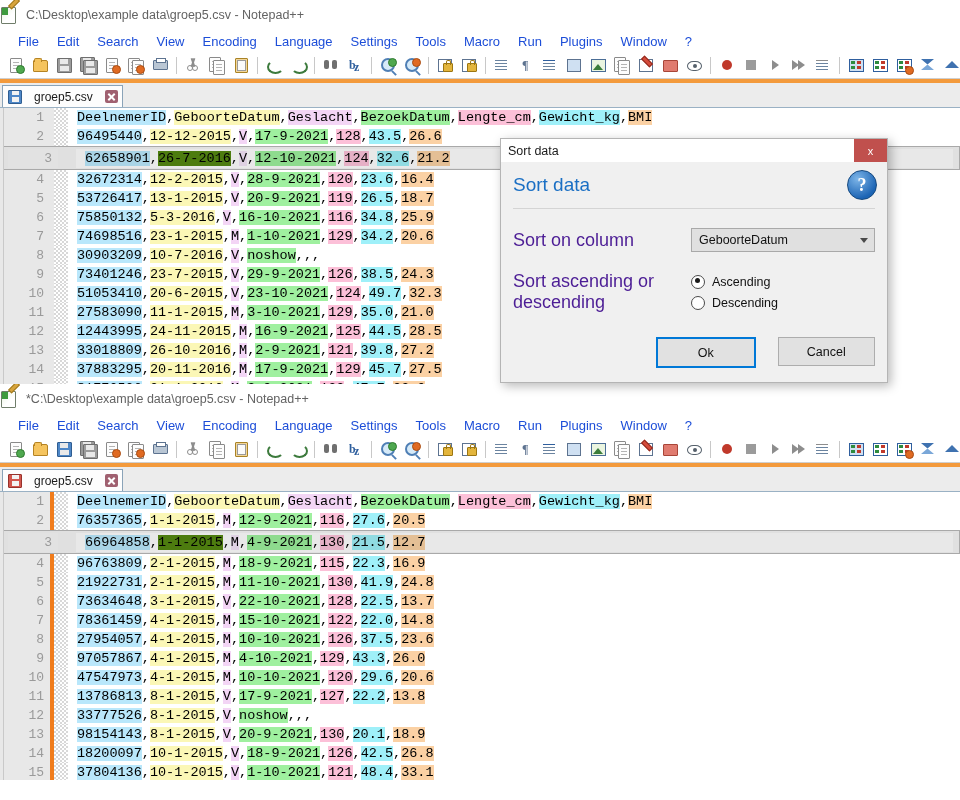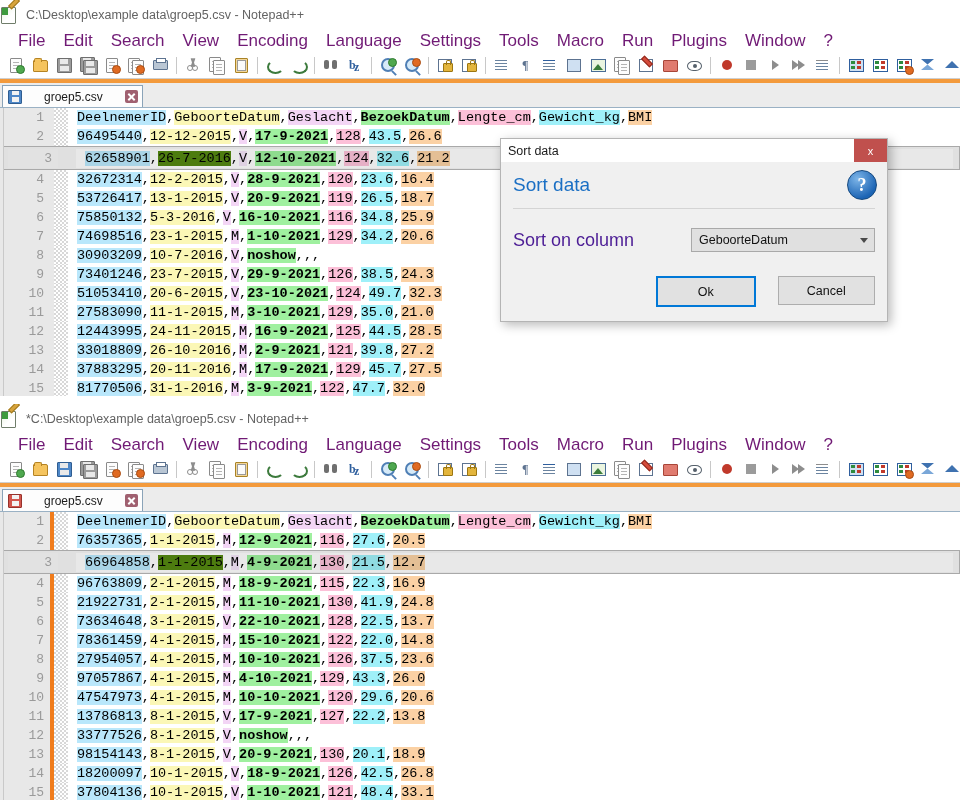--- a/index.html
+++ b/index.html
@@ -6,40 +6,40 @@
   body{
     width:960px;height:800px;overflow:hidden;
     background:#ffffff;
     font-family:"Liberation Sans", sans-serif;
     font-size:12px;
     color:#000;
     -webkit-font-smoothing:none;
   }
   .app{position:absolute;left:0;width:960px;background:#f0f0f0;overflow:hidden;}
   .app.win1{top:0;height:396px;}
-  .app.win2{top:404px;height:396px;}
+  .app.win2{top:384px;height:396px;}
 
   
   .titlebar{height:30px;background:#ffffff;display:flex;align-items:center;padding-left:0;}
   .titlebar .appicon{width:18px;height:18px;margin-right:8px;position:relative;flex:0 0 auto;}
   .titlebar .appicon .pad{
     position:absolute;left:1px;top:1px;width:13px;height:15px;
     background:linear-gradient(135deg,#e8f3e0 0%, #ffffff 60%);
     border:1px solid #6f7d6a;border-radius:1px;
   }
   .titlebar .appicon .grn{position:absolute;left:2px;top:2px;width:6px;height:7px;background:#3e9b3e;}
   .titlebar .appicon .pen{
     position:absolute;left:8px;top:0px;width:10px;height:3px;background:#d8a43c;
     transform:rotate(-45deg);transform-origin:left top;border:1px solid #a07a22;
   }
   .titlebar .ttxt{font-size:12.5px;color:#636363;white-space:nowrap;}
 
   
   .menubar{height:22px;background:#ffffff;display:flex;align-items:center;padding-left:9px;}
-  .menubar .mi{font-size:17px;color:#701a75;padding:2px 9px;white-space:nowrap;}
+  .menubar .mi{font-size:13px;color:#1d4ed8;padding:2px 9px;white-space:nowrap;}
 
   
   .toolbar{height:26px;background:#ffffff;display:flex;align-items:center;padding-left:4px;border-bottom:1px solid #cfcfcf;}
   .tbtn{width:22px;height:22px;margin:0 1px;position:relative;flex:0 0 auto;}
   .tsep{width:1px;height:17px;background:#c8c8c8;margin:0 4px;flex:0 0 auto;}
   .ic{position:absolute;left:3px;top:3px;width:16px;height:16px;}
 
   
   .doc{position:absolute;left:2px;top:1px;width:10px;height:13px;background:#fdfdfd;border:1px solid #8a8a8a;border-radius:1px;}
   .doc.lines:after{content:"";position:absolute;left:2px;top:3px;width:6px;height:1px;
@@ -86,21 +86,21 @@
   .img{position:absolute;left:1px;top:2px;width:13px;height:11px;background:#eaf5e0;border:1px solid #4a6d96;}
   .img:after{content:"";position:absolute;left:1px;bottom:1px;width:0;height:0;border-left:5px solid transparent;border-right:5px solid transparent;border-bottom:6px solid #3b7d3b;}
   .eye{position:absolute;left:1px;top:4px;width:13px;height:8px;border:1.2px solid #55606b;border-radius:50%/60%;}
   .eye:after{content:"";position:absolute;left:4.5px;top:2px;width:4px;height:4px;border-radius:50%;background:#55606b;}
   .pencil{position:absolute;left:3px;top:2px;width:10px;height:3px;background:#d64b3b;transform:rotate(45deg);border:1px solid #8e2a1e;}
   .redfold{position:absolute;left:1px;top:3px;width:13px;height:10px;background:#e07b6f;border:1px solid #a84538;border-radius:1px;}
 
   
   .tabstripwrap{background:#f39a3c;height:4px;}
   .tabstrip{height:24px;background:#ececec;display:flex;align-items:flex-end;padding-left:2px;border-bottom:1px solid #9ab1c4;}
-  .tab{height:21px;background:#fdfdfd;border:1px solid #8aa3b8;border-bottom:none;display:flex;align-items:center;padding:0 4px 0 5px;gap:22px;}
+  .tab{height:21px;background:#fdfdfd;border:1px solid #8aa3b8;border-bottom:none;display:flex;align-items:center;padding:0 4px 0 5px;gap:12px;}
   .tabdisk{width:12px;height:12px;border-radius:1px;position:relative;}
   .tabdisk.blue{background:#4e87c7;border:1px solid #2f5d91;}
   .tabdisk.red{background:#d2564d;border:1px solid #97322b;}
   .tabdisk:before{content:"";position:absolute;left:2.5px;top:0px;width:7px;height:4px;background:#f2f2f2;}
   .tabdisk:after{content:"";position:absolute;left:2.5px;top:6px;width:7px;height:5px;background:#f2f2f2;}
   .tabname{font-size:12px;color:#1a1a1a;}
   .tabclose{width:13px;height:13px;background:#a06070;border-radius:2px;position:relative;}
   .tabclose:before,.tabclose:after{content:"";position:absolute;left:2px;top:5.5px;width:9px;height:2px;background:#fff;}
   .tabclose:before{transform:rotate(45deg);}
   .tabclose:after{transform:rotate(-45deg);}
@@ -121,21 +121,21 @@
         color:#000;padding-left:9px;overflow:hidden;}
   .edrow.sel .code{background:#e8e8e8;}
   .edrow.sel .fold{background-image:linear-gradient(45deg,#cfcfcf 25%,transparent 25%,transparent 75%,#cfcfcf 75%),
                      linear-gradient(45deg,#cfcfcf 25%,#e8e8e8 25%,#e8e8e8 75%,#cfcfcf 75%);}
   .edgutleft{position:absolute;left:0;top:0;bottom:0;width:3px;background:#e8e8e8;border-right:1px solid #c9c9c9;}
 
   
   .c0{background:#b9e7fb;}
   .c1{background:#fbf7b6;}
   .c2{background:#f3d5f5;}
-  .c3{background:#9ff09f;font-weight:bold;}
+  .c3{background:#9ff09f;}
   .c4{background:#fcc0d8;}
   .c5{background:#9ff0f9;}
   .c6{background:#fbd1a4;}
   .edrow.sel .c0{background:#a9d4e6;}
   .edrow.sel .c1{background:#4d7c0f;}
   .edrow.sel .c2{background:#ded0e2;}
   .edrow.sel .c3{background:#8edb8e;}
   .edrow.sel .c4{background:#e6b0c6;}
   .edrow.sel .c5{background:#90dbe2;}
   .edrow.sel .c6{background:#e4bf95;}
@@ -890,19 +890,32 @@
     <div class="hr"></div>
 
     <div class="frow">
       <span class="flabel">Sort on column</span>
       <span class="sel">
         <span>GeboorteDatum</span>
         <span class="chev"></span>
       </span>
     </div>
 
+    <div class="frow">
+      <span class="flabel">Sort ascending or descending</span>
+      <span class="radios">
+        <span class="radio">
+          <span class="rc on"></span>
+          <span>Ascending</span>
+        </span>
+        <span class="radio">
+          <span class="rc"></span>
+          <span>Descending</span>
+        </span>
+      </span>
+    </div>
 
     <div class="btnrow">
       <span class="btn focus">Ok</span>
       <span class="btn">Cancel</span>
     </div>
   </div>
 </div>
 
 </body></html>

